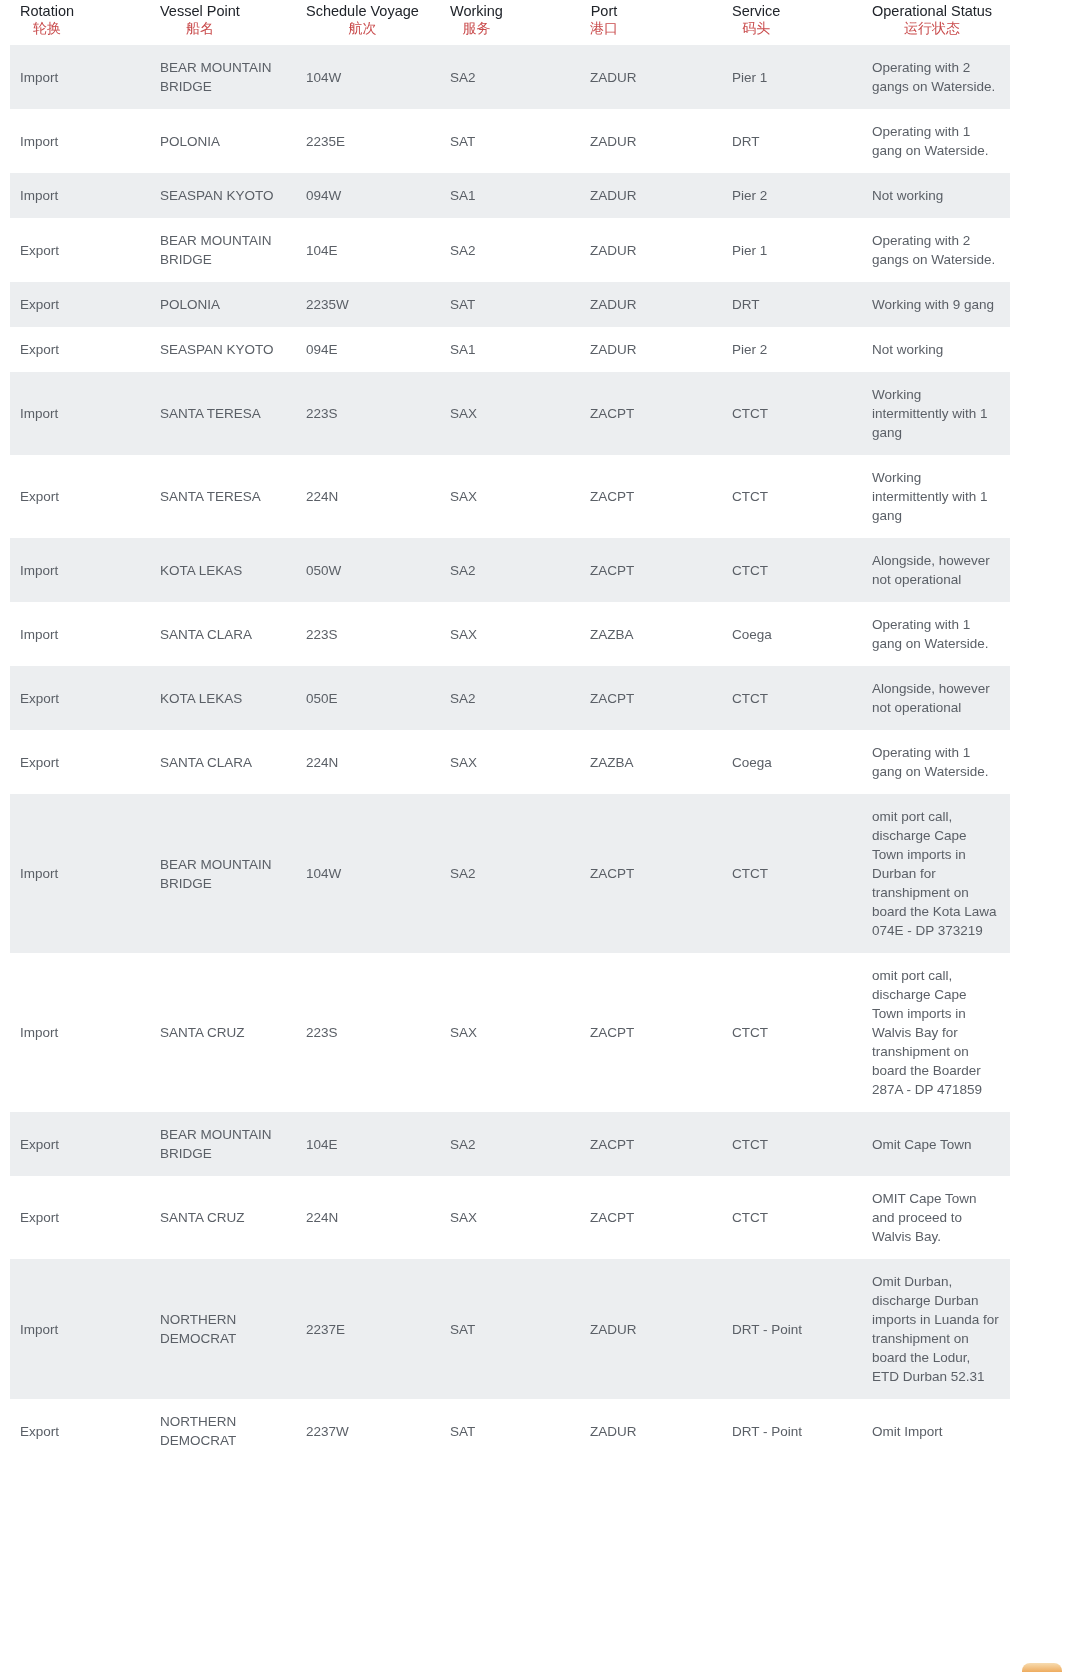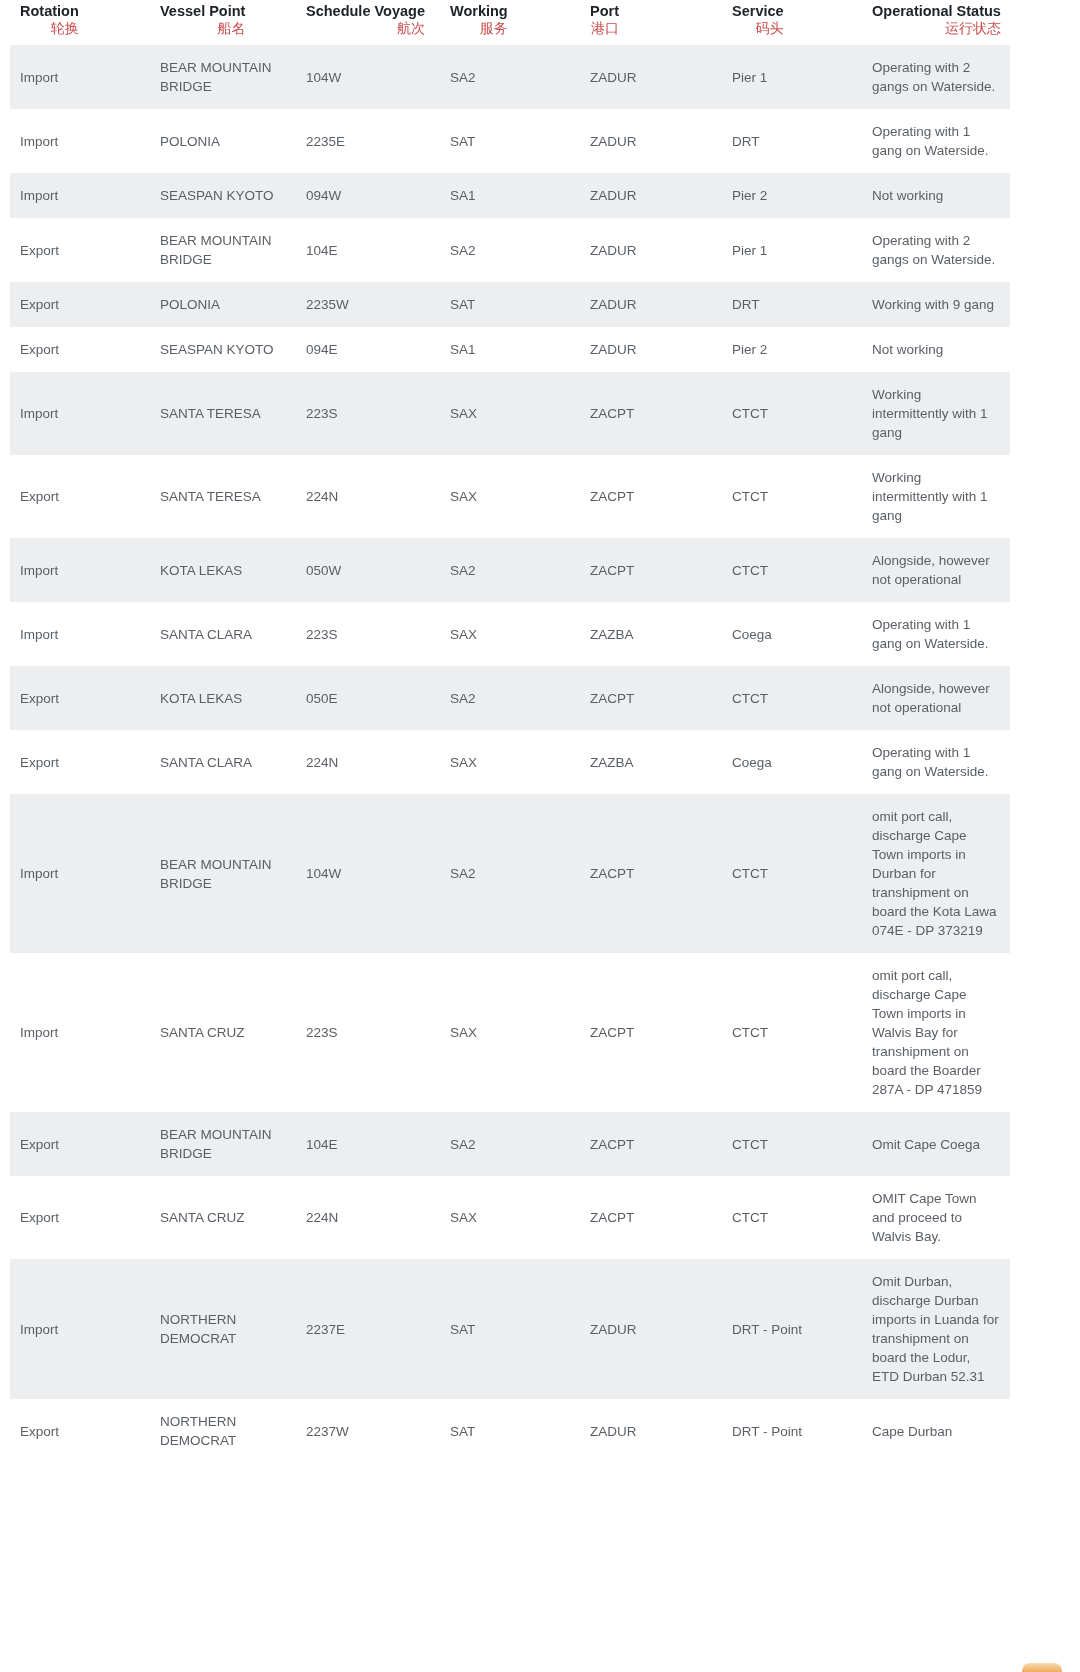--- a/index.html
+++ b/index.html
@@ -39,31 +39,30 @@
     border-bottom: 2px solid #3e434a;
     white-space: nowrap;
     font-weight: normal;
   }
   .th-inner {
     display: inline-block;
     text-align: center;
   }
   .th-en {
     display: block;
-    font-weight: bold;
+    font-weight: normal;
     font-size: 14.5px;
     line-height: 17px;
     color: #20242a;
   }
   .th-zh {
     display: block;
     font-size: 14px;
     line-height: 17px;
     color: #c94b4c;
-    text-align: right;
   }
 
   tbody td {
     padding: 13px 10px;
     vertical-align: middle;
     font-size: 13.5px;
     line-height: 19px;
     color: #5a5f66;
     background: #ffffff;
     word-wrap: break-word;
@@ -277,21 +276,21 @@
           <td>CTCT</td>
           <td>omit port call, discharge Cape Town imports in Walvis Bay for transhipment on board the Boarder 287A - DP 471859</td>
         </tr>
         <tr class="stripe">
           <td>Export</td>
           <td>BEAR MOUNTAIN BRIDGE</td>
           <td>104E</td>
           <td>SA2</td>
           <td>ZACPT</td>
           <td>CTCT</td>
-          <td>Omit Cape Coega</td>
+          <td>Omit Cape Town</td>
         </tr>
         <tr>
           <td>Export</td>
           <td>SANTA CRUZ</td>
           <td>224N</td>
           <td>SAX</td>
           <td>ZACPT</td>
           <td>CTCT</td>
           <td>OMIT Cape Town and proceed to Walvis Bay.</td>
         </tr>
@@ -304,21 +303,21 @@
           <td>DRT - Point</td>
           <td>Omit Durban, discharge Durban imports in Luanda for transhipment on board the Lodur, ETD Durban 52.31</td>
         </tr>
         <tr>
           <td>Export</td>
           <td>NORTHERN DEMOCRAT</td>
           <td>2237W</td>
           <td>SAT</td>
           <td>ZADUR</td>
           <td>DRT - Point</td>
-          <td>Cape Durban</td>
+          <td>Omit Import</td>
         </tr>
       </tbody>
   </table>
 </div>
 
 <div class="bottom-spacer"></div>
 
 <button class="back-to-top" aria-label="back to top"></button>
 
 </body></html>

